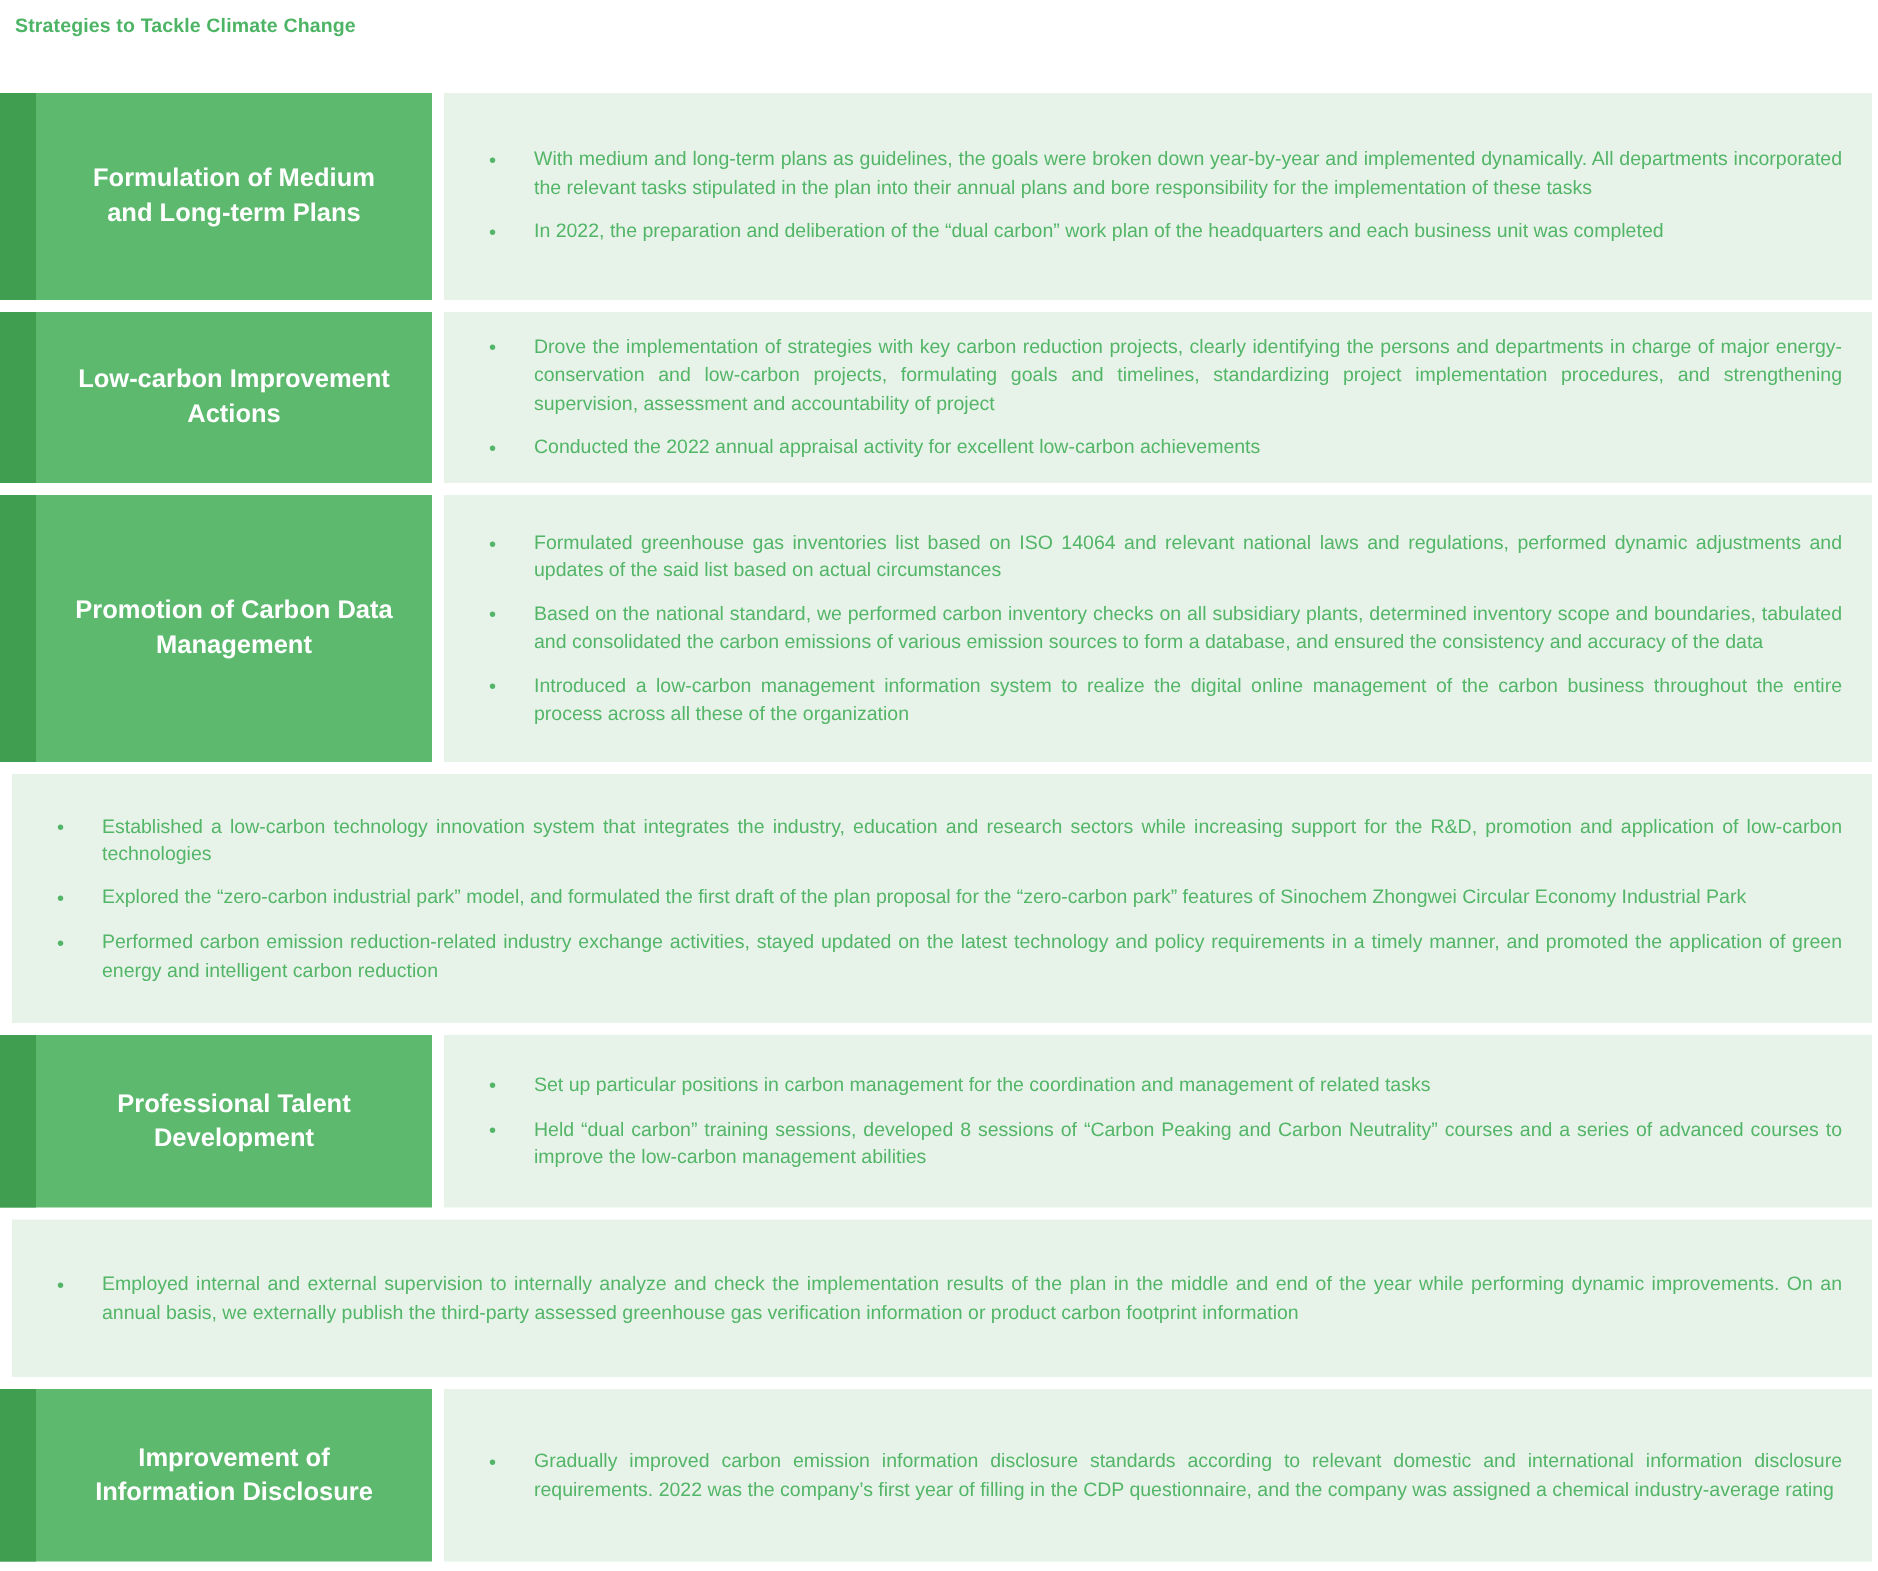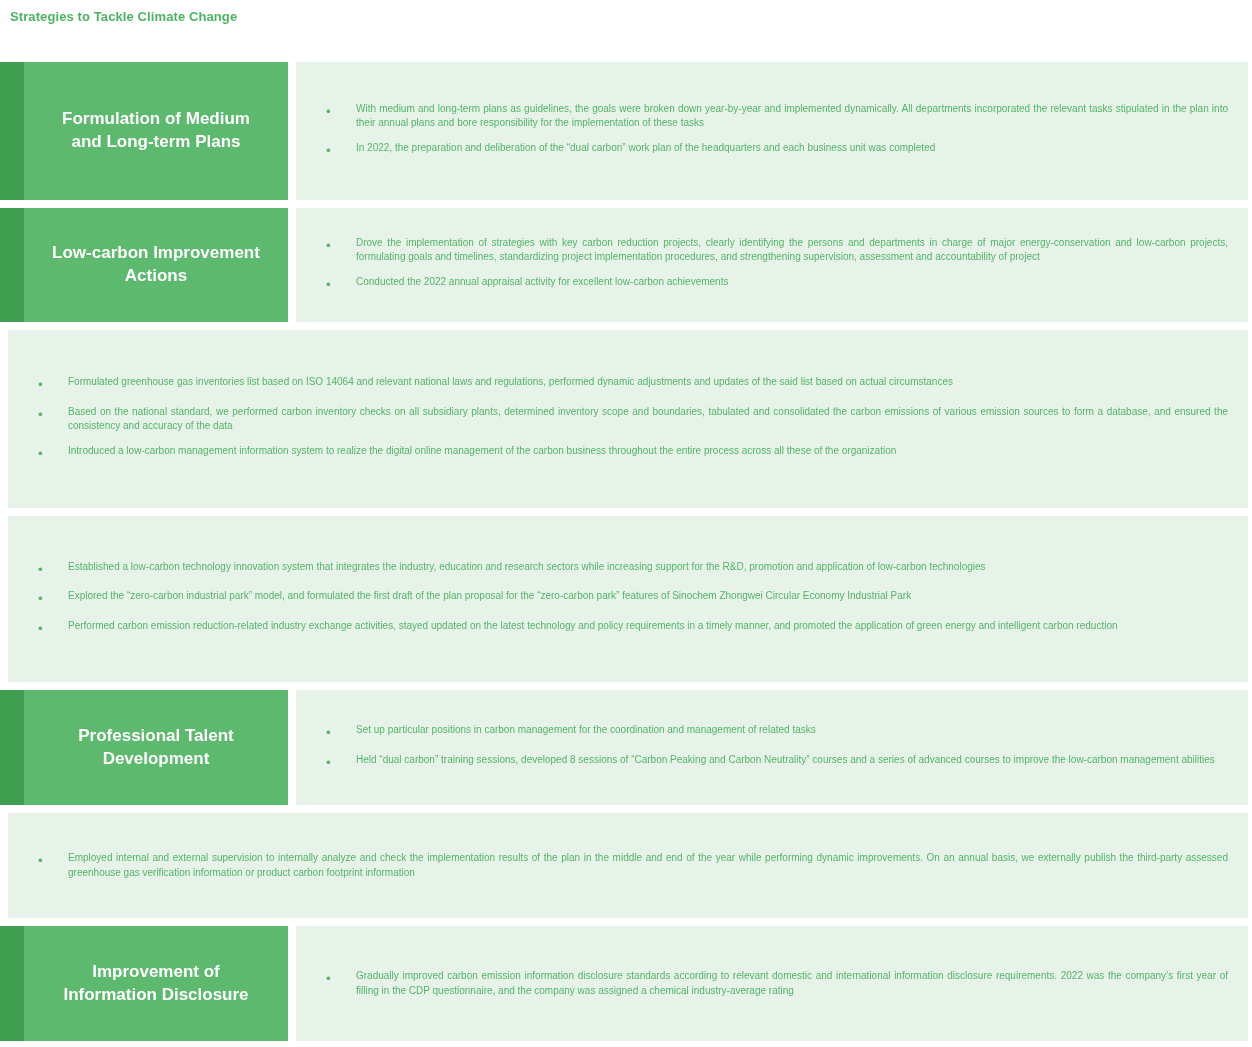--- a/index.html
+++ b/index.html
@@ -87,21 +87,21 @@
     flex:none;
     width:30px;
     margin-left:30px;
     color:var(--text-green);
     font-size:13.5px;
     line-height:1.45;
   }
   .bullet-text{
     flex:1;
     color:var(--text-green);
-    font-size:10px;
+    font-size:13px;
     line-height:1.45;
     text-align:justify;
   }
   
   .row-0{min-height:138px;}
   .row-1{min-height:114px;}
   .row-2{min-height:178px;}
   .row-3{min-height:166px;}
   .row-4{min-height:115px;border-radius:24px;}
   .row-5{min-height:105px;}
@@ -147,20 +147,24 @@
           </li>
           <li class="bullet-item">
             <span class="bullet-marker">•</span>
             <p class="bullet-text">Conducted the 2022 annual appraisal activity for excellent low-carbon achievements</p>
           </li>
         </ul>
       </div>
     </section>
 
     <section class="row row-2">
+      <div class="label-box">
+        <div class="stripe"></div>
+        <div class="label-text">Promotion of Carbon Data Management</div>
+      </div>
       <div class="content">
         <ul class="bullet-list">
           <li class="bullet-item">
             <span class="bullet-marker">•</span>
             <p class="bullet-text">Formulated greenhouse gas inventories list based on ISO 14064 and relevant national laws and regulations, performed dynamic adjustments and updates of the said list based on actual circumstances</p>
           </li>
           <li class="bullet-item">
             <span class="bullet-marker">•</span>
             <p class="bullet-text">Based on the national standard, we performed carbon inventory checks on all subsidiary plants, determined inventory scope and boundaries, tabulated and consolidated the carbon emissions of various emission sources to form a database, and ensured the consistency and accuracy of the data</p>
           </li>

